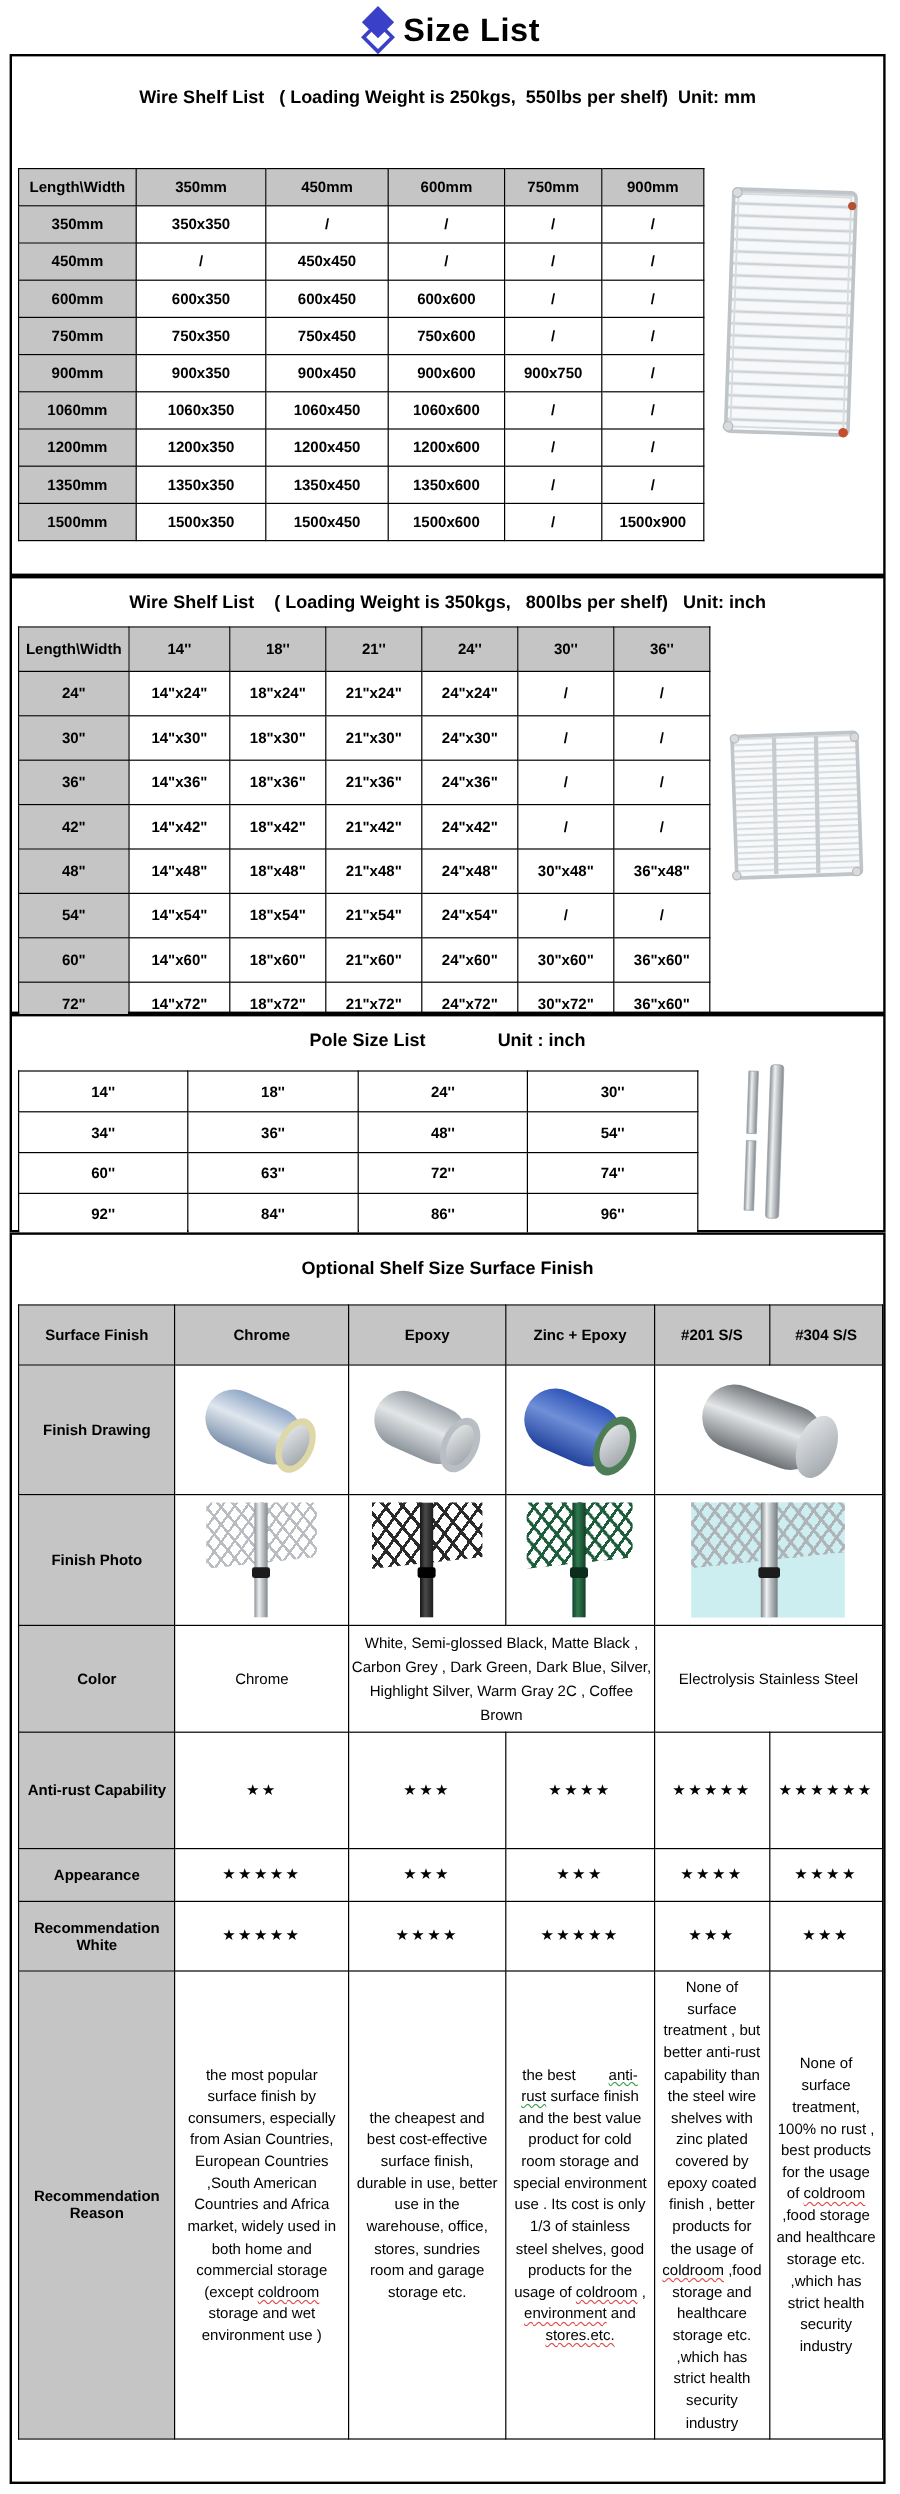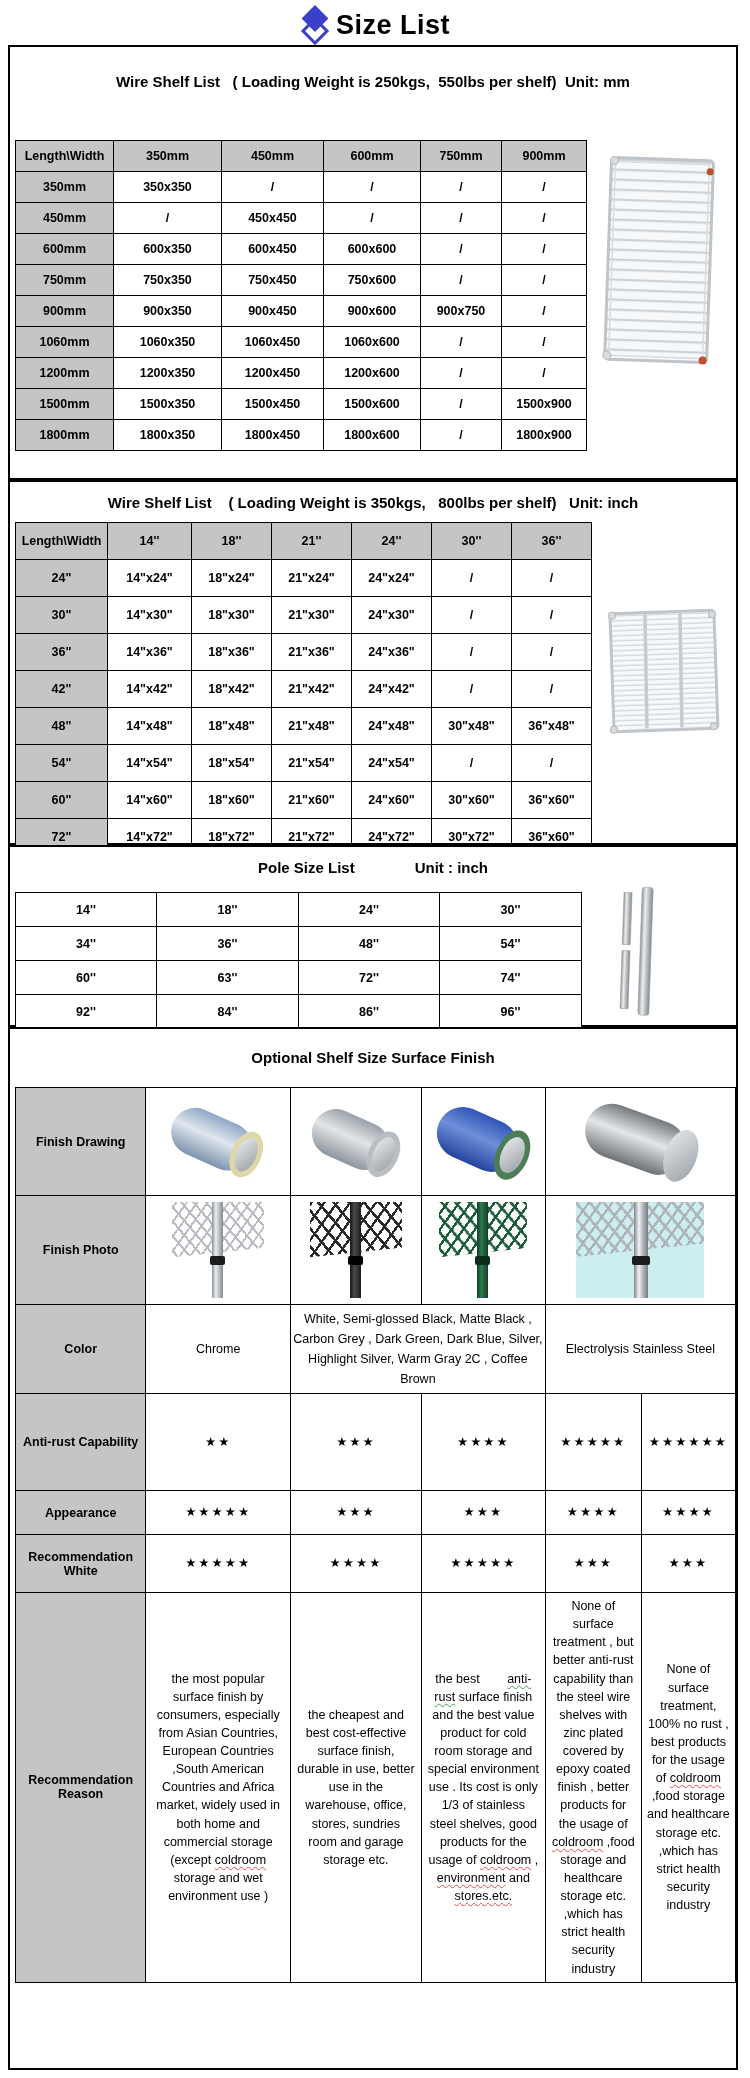--- a/index.html
+++ b/index.html
@@ -146,34 +146,34 @@
           </tr>
           <tr>
             <th class="rowlbl">1200mm</th>
             <td>1200x350</td>
             <td>1200x450</td>
             <td>1200x600</td>
             <td>/</td>
             <td>/</td>
           </tr>
           <tr>
+            <th class="rowlbl">1350mm</th>
+            <td>1350x350</td>
+            <td>1350x450</td>
+            <td>1350x600</td>
+            <td>/</td>
+            <td>/</td>
+          </tr>
+          <tr>
             <th class="rowlbl">1500mm</th>
             <td>1500x350</td>
             <td>1500x450</td>
             <td>1500x600</td>
             <td>/</td>
             <td>1500x900</td>
-          </tr>
-          <tr>
-            <th class="rowlbl">1800mm</th>
-            <td>1800x350</td>
-            <td>1800x450</td>
-            <td>1800x600</td>
-            <td>/</td>
-            <td>1800x900</td>
           </tr>
         </tbody>
     </table>
 
     <svg class="art" style="right:8px;top:100px;" width="140" height="230" viewBox="0 0 140 230">
       <defs>
         <pattern id="wires1" width="10" height="10" patternUnits="userSpaceOnUse">
           <rect width="10" height="10" fill="#f7f8f9"></rect>
           <rect y="3" width="10" height="2.2" fill="#cdd2d6"></rect>
         </pattern>
@@ -371,20 +371,28 @@
       <colgroup>
           <col style="width:132px">
           <col style="width:147px">
           <col style="width:133px">
           <col style="width:125px">
           <col style="width:98px">
           <col style="width:95px">
         </colgroup>
 
       <tbody>
+          <tr style="height:50px;">
+        <th>Surface Finish</th>
+        <th>Chrome</th>
+        <th>Epoxy</th>
+        <th>Zinc + Epoxy</th>
+        <th>#201 S/S</th>
+        <th>#304 S/S</th>
+      </tr>
 
       <tr style="height:108px;">
         <th>Finish Drawing</th>
         <td class="white">
               <div class="cyl-wrap">
           <svg width="110" height="92" viewBox="0 0 110 92">
             <defs>
               <linearGradient id="cbChrome" x1="0" y1="0" x2="0" y2="1">
                 <stop offset="0" stop-color="#8fa7c6"></stop>
                       <stop offset="0.45" stop-color="#dfe6ee"></stop>

